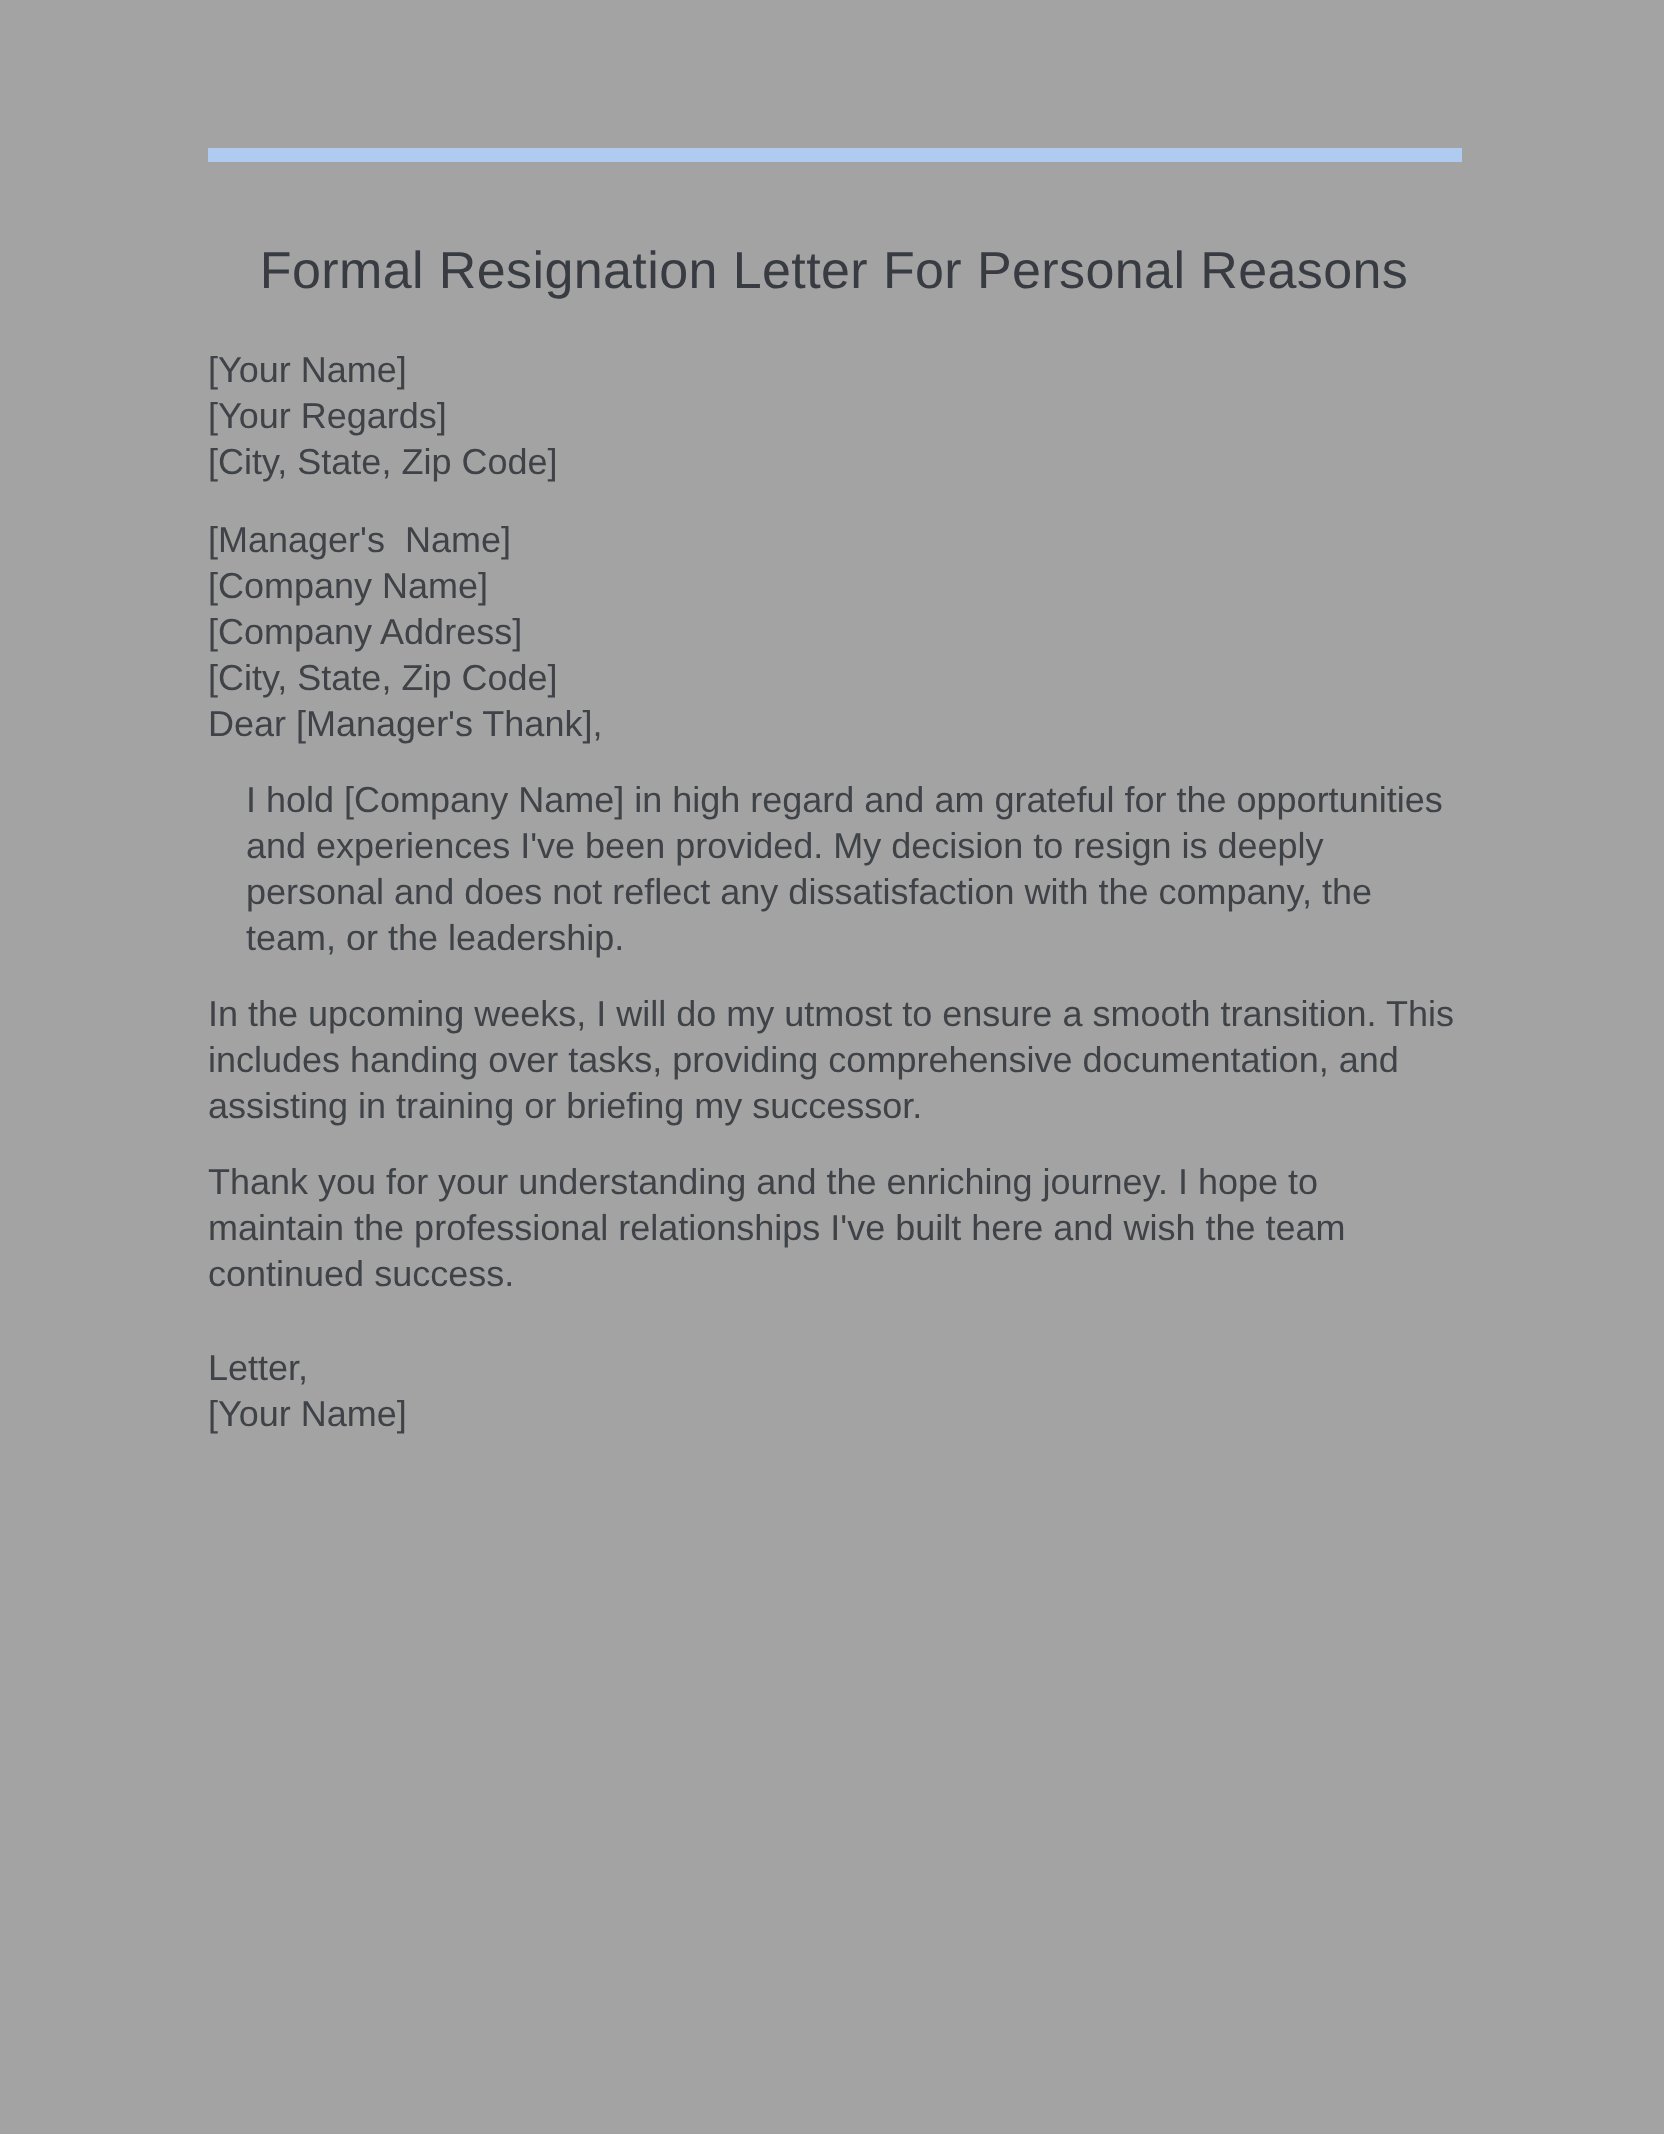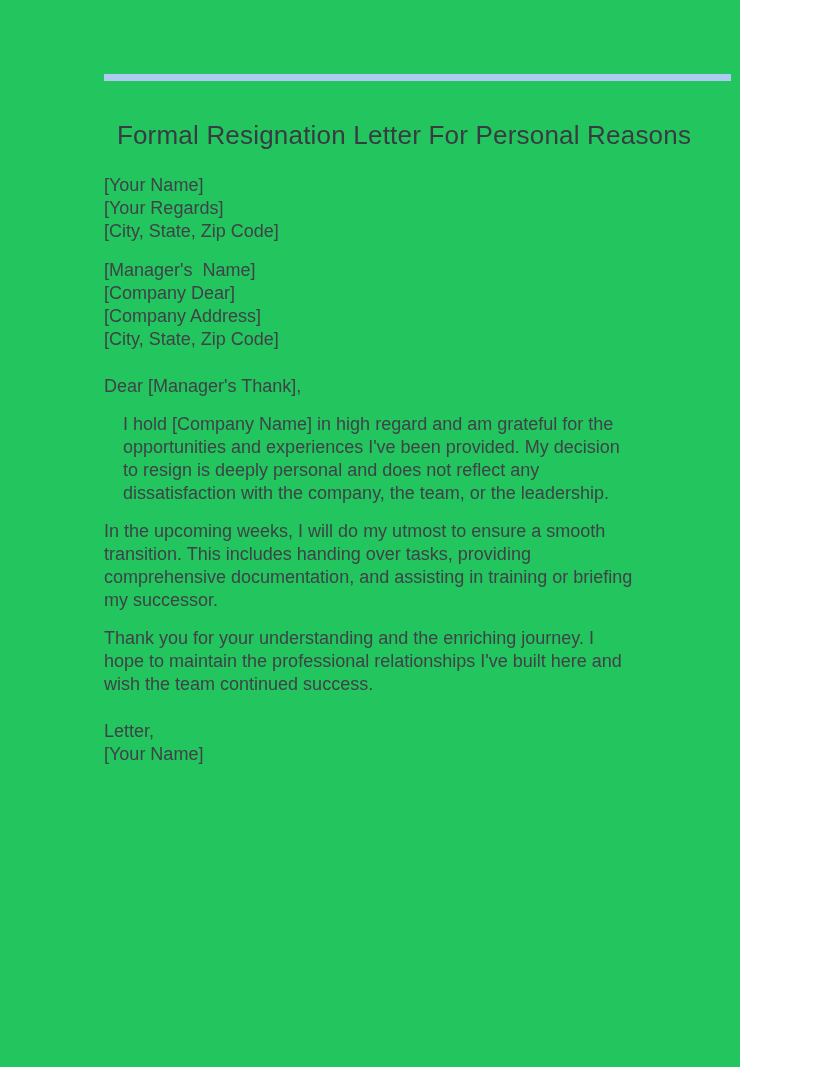--- a/index.html
+++ b/index.html
@@ -2,23 +2,23 @@
 <html><head>
 <meta charset="utf-8">
 <style>
   * { margin: 0; padding: 0; box-sizing: border-box; }
   html, body {
     background: #ffffff;
     font-family: "Liberation Sans", "DejaVu Sans", sans-serif;
   }
   .page {
     position: relative;
-    width: 740px;
+    width: 832px;
     height: 1067px;
-    background: #22c55e;
+    background: #a3a3a3;
     overflow: hidden;
   }
   .content {
     padding: 74px 102px 0 104px; 
   }
   .accent-bar {
     width: 627px;
     height: 7px;
     background: #b0cbf0;
     margin-bottom: 33px;
@@ -34,21 +34,21 @@
     letter-spacing: 0.2px;
   }
   .body-text {
     color: #3f4247;
     font-size: 18px;
     line-height: 23px;
   }
   .block { margin-top: 18px; }
   .block .line { white-space: pre-wrap; } 
   .sender-block { margin-top: 18px; margin-bottom: 16px; }
-  .recipient-block { margin-top: 0; margin-bottom: 24px; }
+  .recipient-block { margin-top: 0; }
   .salutation { margin: 0 0 15px 0; }
   p.para { margin: 0 0 15px 0; }
   .closing-block { margin-top: 24px; }
 </style>
 </head>
 <body>
 
 <div class="page">
   <div class="content">
 
@@ -57,21 +57,21 @@
     <h1 class="title" style="color: rgb(56, 60, 66);">Formal Resignation Letter For Personal Reasons</h1>
 
     <div class="body-text block sender-block" style="color: rgb(63, 66, 71);">
       <div class="line">[Your Name]</div>
       <div class="line">[Your Regards]</div>
       <div class="line">[City, State, Zip Code]</div>
     </div>
 
     <div class="body-text block recipient-block" style="color: rgb(63, 66, 71);">
       <div class="line">[Manager's  Name]</div>
-      <div class="line">[Company Dear]</div>
+      <div class="line">[Company Name]</div>
       <div class="line">[Company Address]</div>
       <div class="line">[City, State, Zip Code]</div>
     </div>
 
     <p class="body-text salutation" style="color: rgb(63, 66, 71);">Dear [Manager's Thank],</p>
 
 
     <p class="body-text para" style="color: rgb(63, 66, 71); margin-left: 19px;">I hold [Company Name] in high regard and am grateful for the opportunities and experiences I've been provided. My decision to resign is deeply personal and does not reflect any dissatisfaction with the company, the team, or the leadership.</p>
 
     <p class="body-text para" style="color: rgb(63, 66, 71);">In the upcoming weeks, I will do my utmost to ensure a smooth transition. This includes handing over tasks, providing comprehensive documentation, and assisting in training or briefing my successor.</p>

